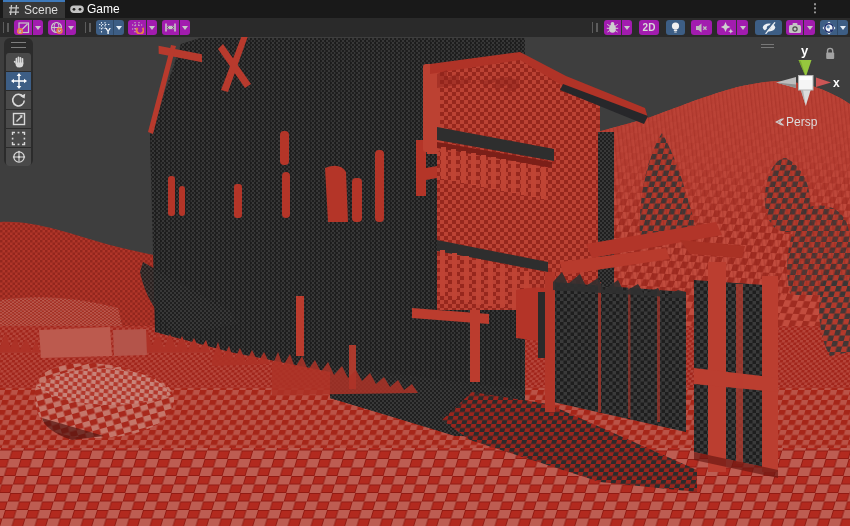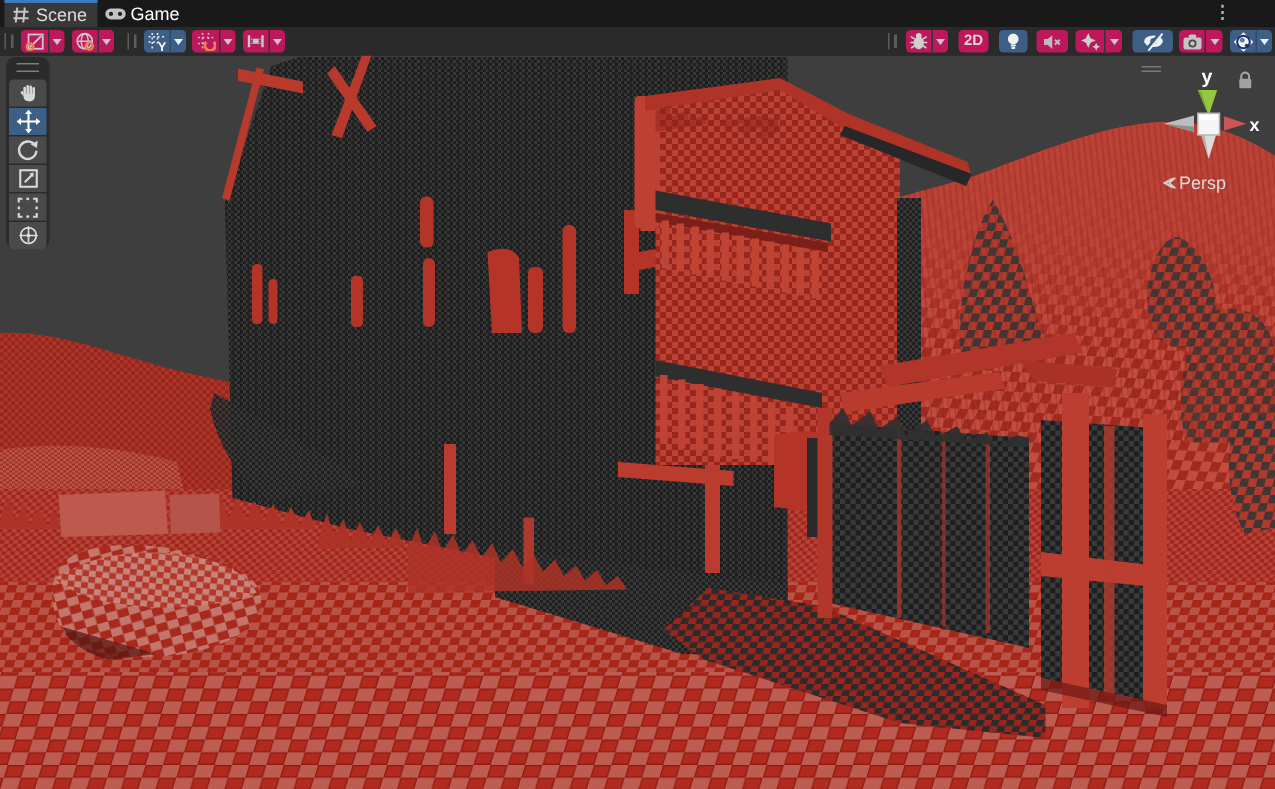--- a/index.html
+++ b/index.html
@@ -3,21 +3,21 @@
 <meta charset="utf-8">
 <style>
   html,body{margin:0;padding:0;}
   body{width:850px;height:526px;overflow:hidden;background:#191919;
        font-family:"Liberation Sans",sans-serif;position:relative;will-change:transform;}
   .tabbar{position:absolute;left:0;top:0;width:850px;height:18px;background:#191919;}
   .tab{position:absolute;top:0;height:18px;display:flex;align-items:center;color:#dedede;font-size:12px;}
   .tab.active{background:#383838;border-top:2px solid #3e79ba;box-sizing:border-box;}
   .kebab{position:absolute;right:29px;top:1px;color:#a8a8a8;font-size:12px;font-weight:bold;}
   .toolbar{position:absolute;left:0;top:18px;width:850px;height:19px;background:#2a2a2a;}
-  .tbtn{position:absolute;top:2px;height:15px;background:#be185d;border-radius:3px;display:flex;align-items:center;}
+  .tbtn{position:absolute;top:2px;height:15px;background:#a21caf;border-radius:3px;display:flex;align-items:center;}
   .tbtn .seg{height:15px;display:flex;align-items:center;justify-content:center;}
   .tbtn .div{width:1px;height:15px;background:#333;}
   .blue{background:#3d5e85 !important;}
   .arrow{width:0;height:0;border-left:3.5px solid transparent;border-right:3.5px solid transparent;border-top:4px solid #c8c8c8;}
   .vsep{position:absolute;top:4px;width:1px;height:11px;border-left:1px solid #5c5c5c;border-right:2px solid transparent;box-shadow:3px 0 0 -1px #5c5c5c;}
   .viewport{position:absolute;left:0;top:37px;width:850px;height:489px;background:#3e3e3e;}
   .tools{position:absolute;left:4px;top:1px;width:29px;height:128px;background:#2b2b2b;border-radius:6px;}
   .tools .hndl{position:absolute;left:7px;top:4px;width:15px;height:4px;border-top:1px solid #7e7e7e;border-bottom:1px solid #7e7e7e;}
   .tool{position:absolute;left:2px;width:25px;height:18px;background:#4a4a4a;display:flex;align-items:center;justify-content:center;}
 </style>

